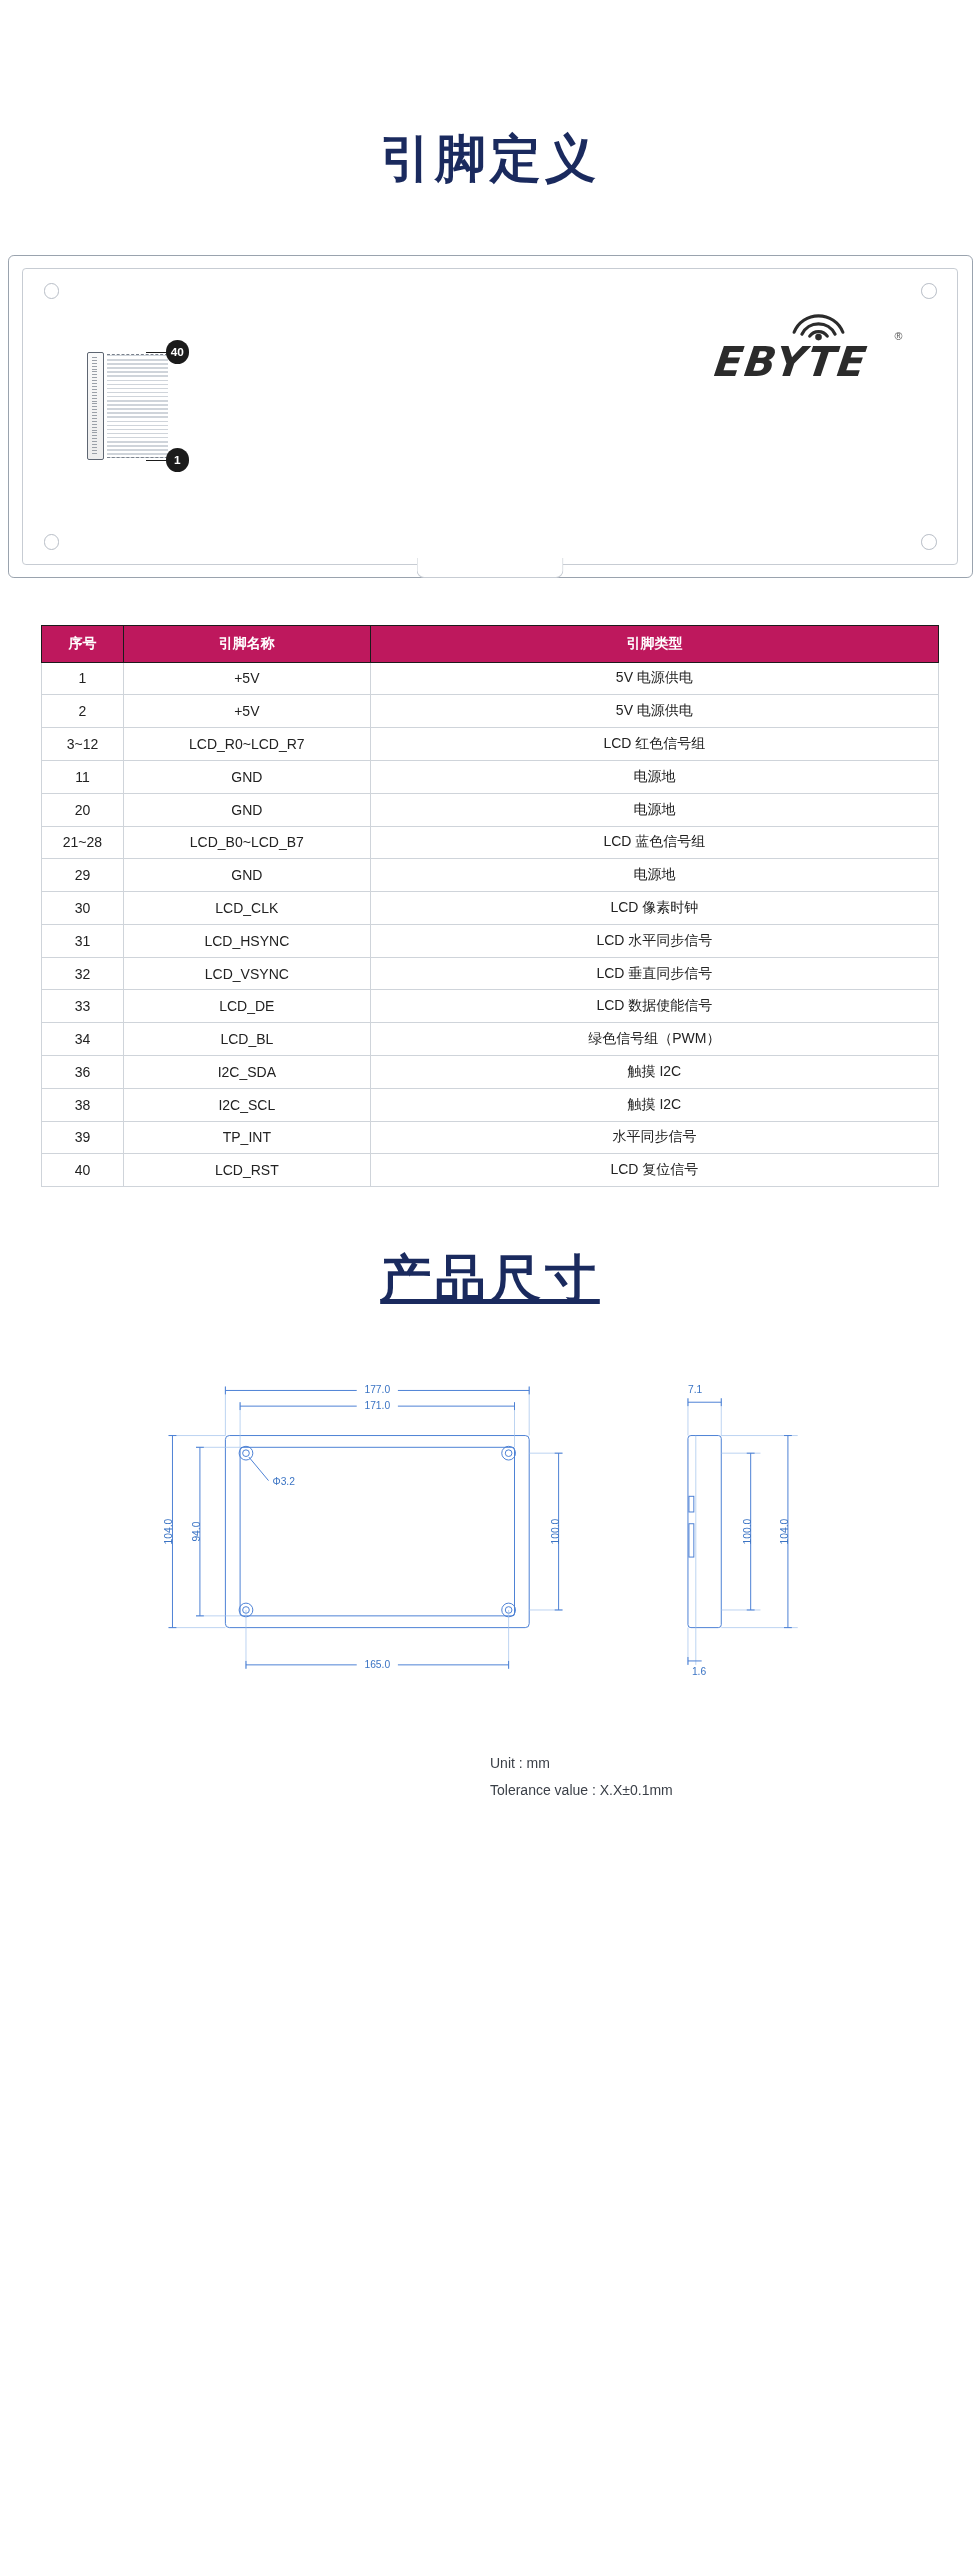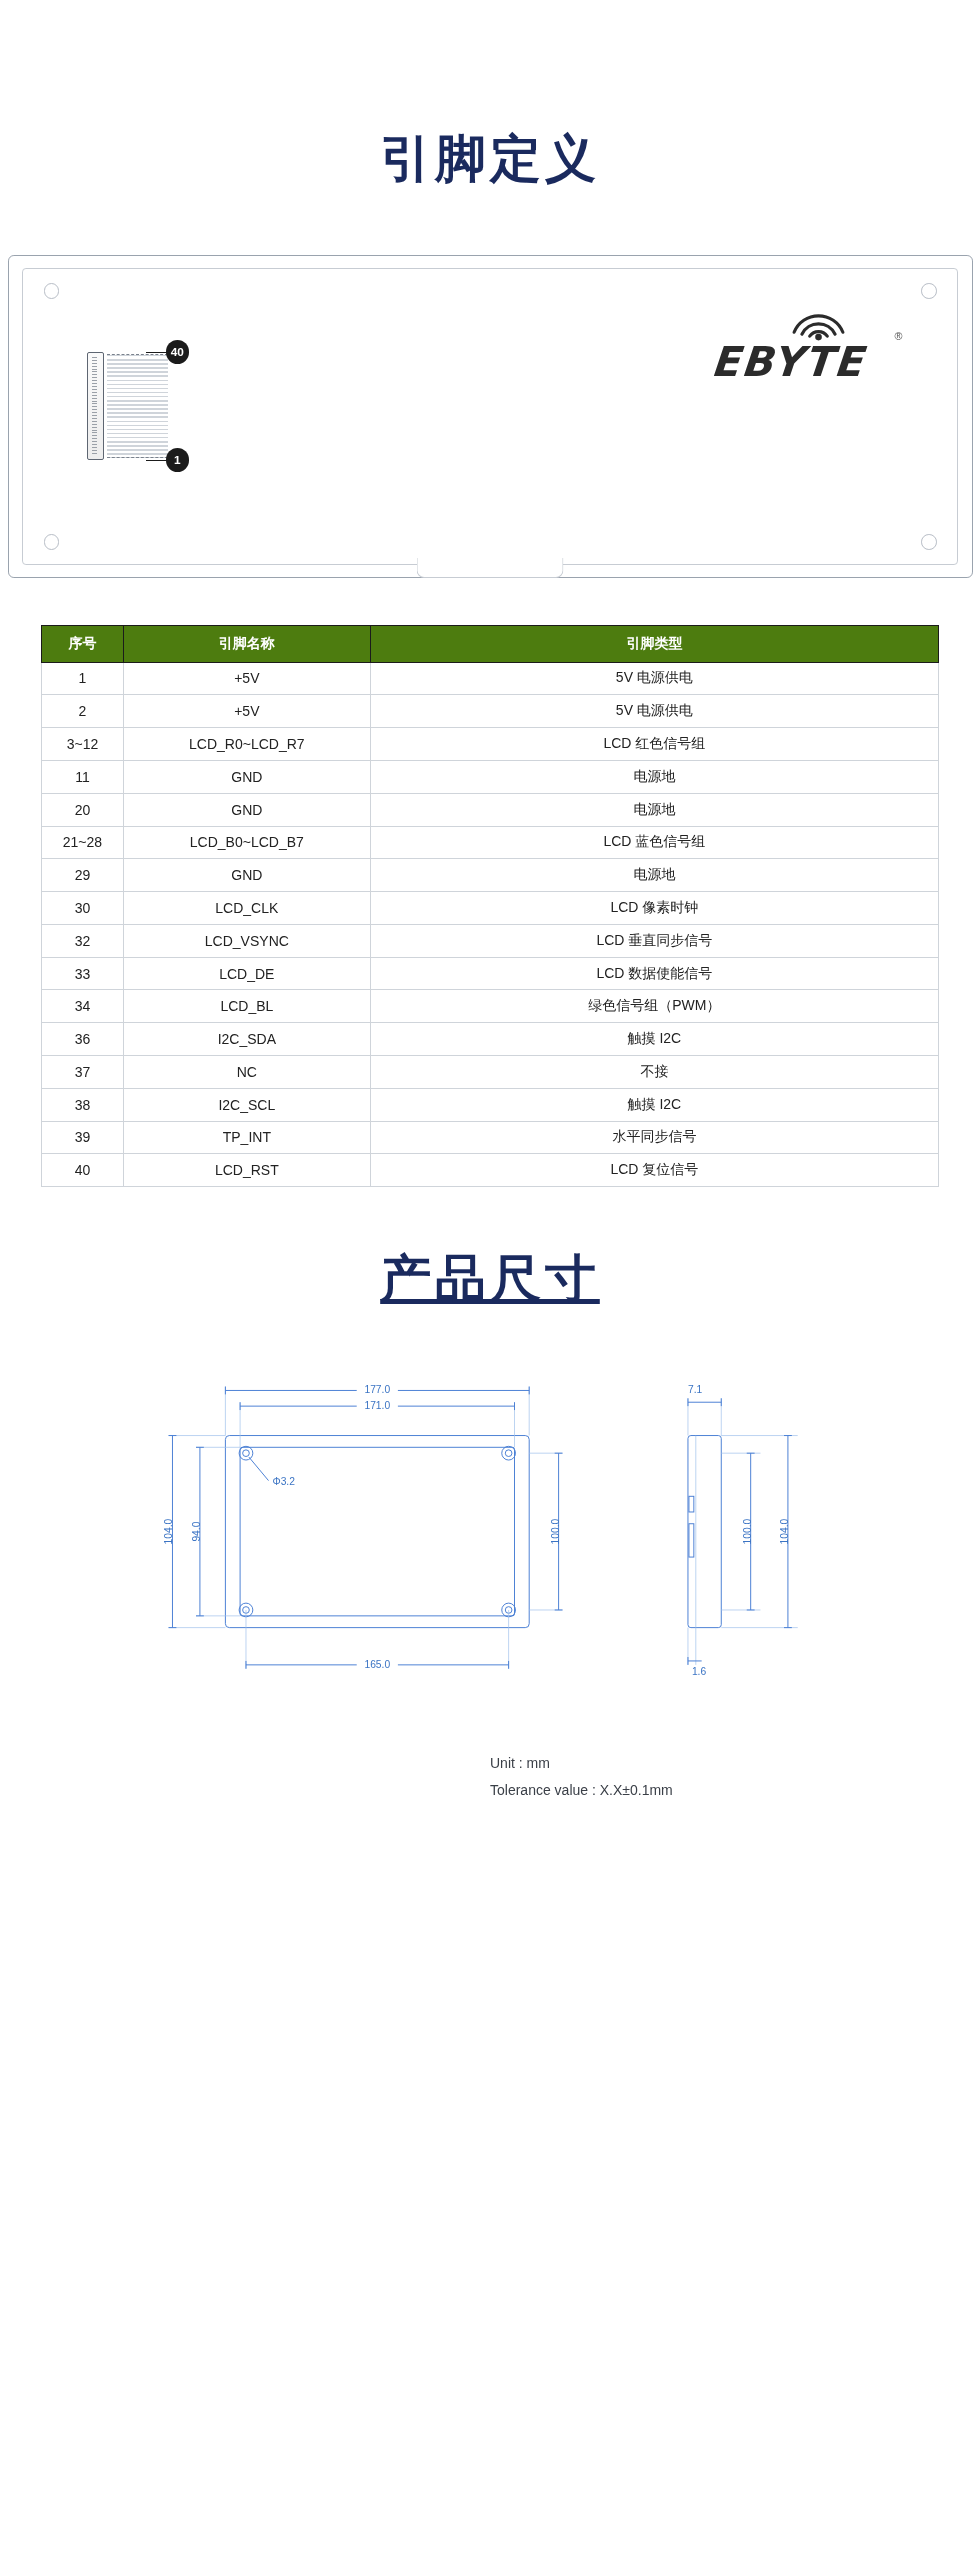--- a/index.html
+++ b/index.html
@@ -152,21 +152,21 @@
   }
 
   
   table.pin-table {
     margin: 47px auto 0 auto;
     width: 898px;
     border-collapse: collapse;
     font-size: 14px;
   }
   table.pin-table th {
-    background: #4d7c0f;
+    background: #be185d;
     color: #ffffff;
     font-weight: bold;
     padding: 8.8px 3.9px;
     border: 1px solid #1b1b1b;
     text-align: center;
     font-size: 14px;
   }
   table.pin-table td {
     border: 1px solid #cfd4da;
     padding: 6.9px 3.9px;
@@ -289,43 +289,43 @@
           <td>29</td>
           <td>GND</td>
           <td>电源地</td>
         </tr>
         <tr>
           <td>30</td>
           <td>LCD_CLK</td>
           <td>LCD 像素时钟</td>
         </tr>
         <tr>
+          <td>31</td>
+          <td>LCD_HSYNC</td>
+          <td>LCD 水平同步信号</td>
+        </tr>
+        <tr>
           <td>32</td>
           <td>LCD_VSYNC</td>
           <td>LCD 垂直同步信号</td>
         </tr>
         <tr>
           <td>33</td>
           <td>LCD_DE</td>
           <td>LCD 数据使能信号</td>
         </tr>
         <tr>
           <td>34</td>
           <td>LCD_BL</td>
           <td>绿色信号组（PWM）</td>
         </tr>
         <tr>
           <td>36</td>
           <td>I2C_SDA</td>
           <td>触摸 I2C</td>
-        </tr>
-        <tr>
-          <td>37</td>
-          <td>NC</td>
-          <td>不接</td>
         </tr>
         <tr>
           <td>38</td>
           <td>I2C_SCL</td>
           <td>触摸 I2C</td>
         </tr>
         <tr>
           <td>39</td>
           <td>TP_INT</td>
           <td>水平同步信号</td>

